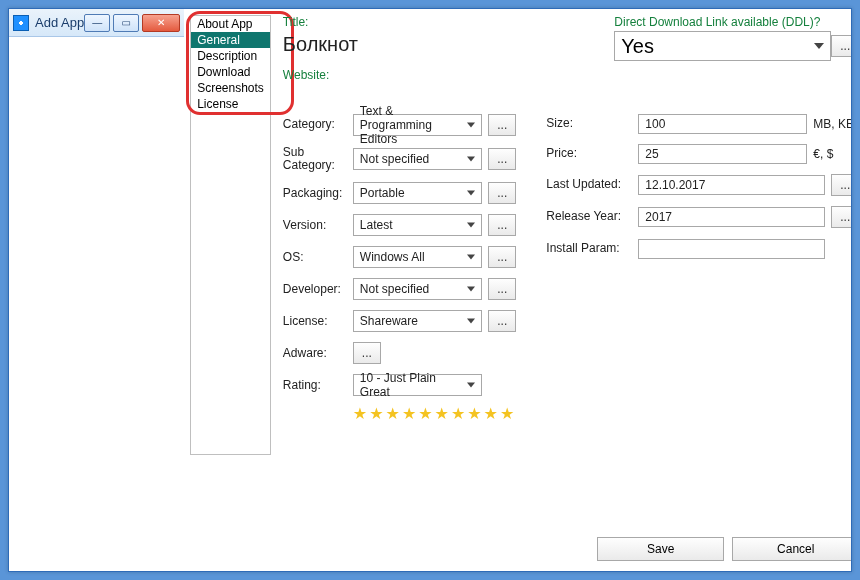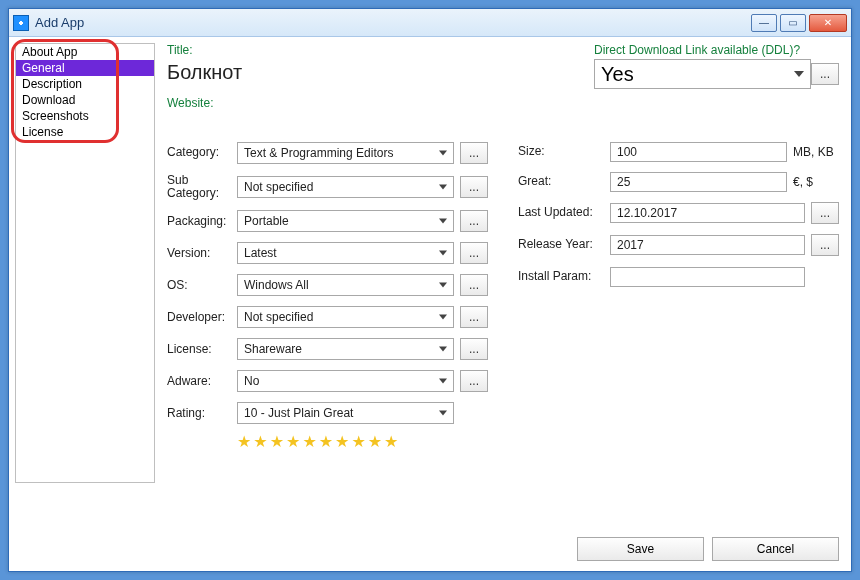--- a/index.html
+++ b/index.html
@@ -11,21 +11,21 @@
     padding: 8px;
     width: 860px;
     height: 580px;
     overflow: hidden;
   }
   .window {
     background: #fff;
     border: 1px solid #2e6bb8;
     height: 564px;
     display: flex;
-    flex-direction: column;
+    flex-direction: row;
     box-shadow: 0 0 4px rgba(0,0,0,0.2);
   }
   .titlebar {
     height: 28px;
     background: linear-gradient(#eaf3fb, #d6e8f9);
     border-bottom: 1px solid #a9c7e8;
     display: flex;
     align-items: center;
     padding: 0 4px;
   }
@@ -73,21 +73,21 @@
     background: #fff;
     height: 440px;
     font-size: 12px;
   }
   .sidebar-item {
     padding: 1px 6px;
     cursor: pointer;
     color: #000;
   }
   .sidebar-item.selected {
-    background: #6d28d9;
+    background: #0f766e;
     color: #fff;
   }
   .red-ring {
     position: absolute;
     top: -4px; left: -4px;
     width: 108px; height: 104px;
     border: 3px solid #e03030;
     border-radius: 14px;
     pointer-events: none;
   }
@@ -313,24 +313,20 @@
               <span class="flabel">License:</span>
             <div class="select">
                 <span>Shareware</span>
                 <span class="caret"></span>
               </div>
             <div class="mini-btn">...</div>
           </div>
 
           <div class="frow">
               <span class="flabel">Adware:</span>
-            <div class="select">
-                <span>No</span>
-                <span class="caret"></span>
-              </div>
             <div class="mini-btn">...</div>
           </div>
 
           <div class="frow">
               <span class="flabel">Rating:</span>
             <div class="select">
                 <span>10 - Just Plain Great</span>
                 <span class="caret"></span>
               </div>
             <div class="mini-btn" style="visibility:hidden"></div>
@@ -341,21 +337,21 @@
 
         <div class="col right">
 
           <div class="frow">
               <span class="flabel">Size:</span>
             <input class="text-input" value="100" style="">
             <span class="unit">MB, KB</span>
           </div>
 
           <div class="frow">
-              <span class="flabel">Great:</span>
+              <span class="flabel">Price:</span>
             <input class="text-input" value="25" style="">
             <span class="unit">€, $</span>
           </div>
 
           <div class="frow">
               <span class="flabel">Last Updated:</span>
             <input class="text-input" value="12.10.2017" style="">
             <div class="mini-btn">...</div>
           </div>
 

